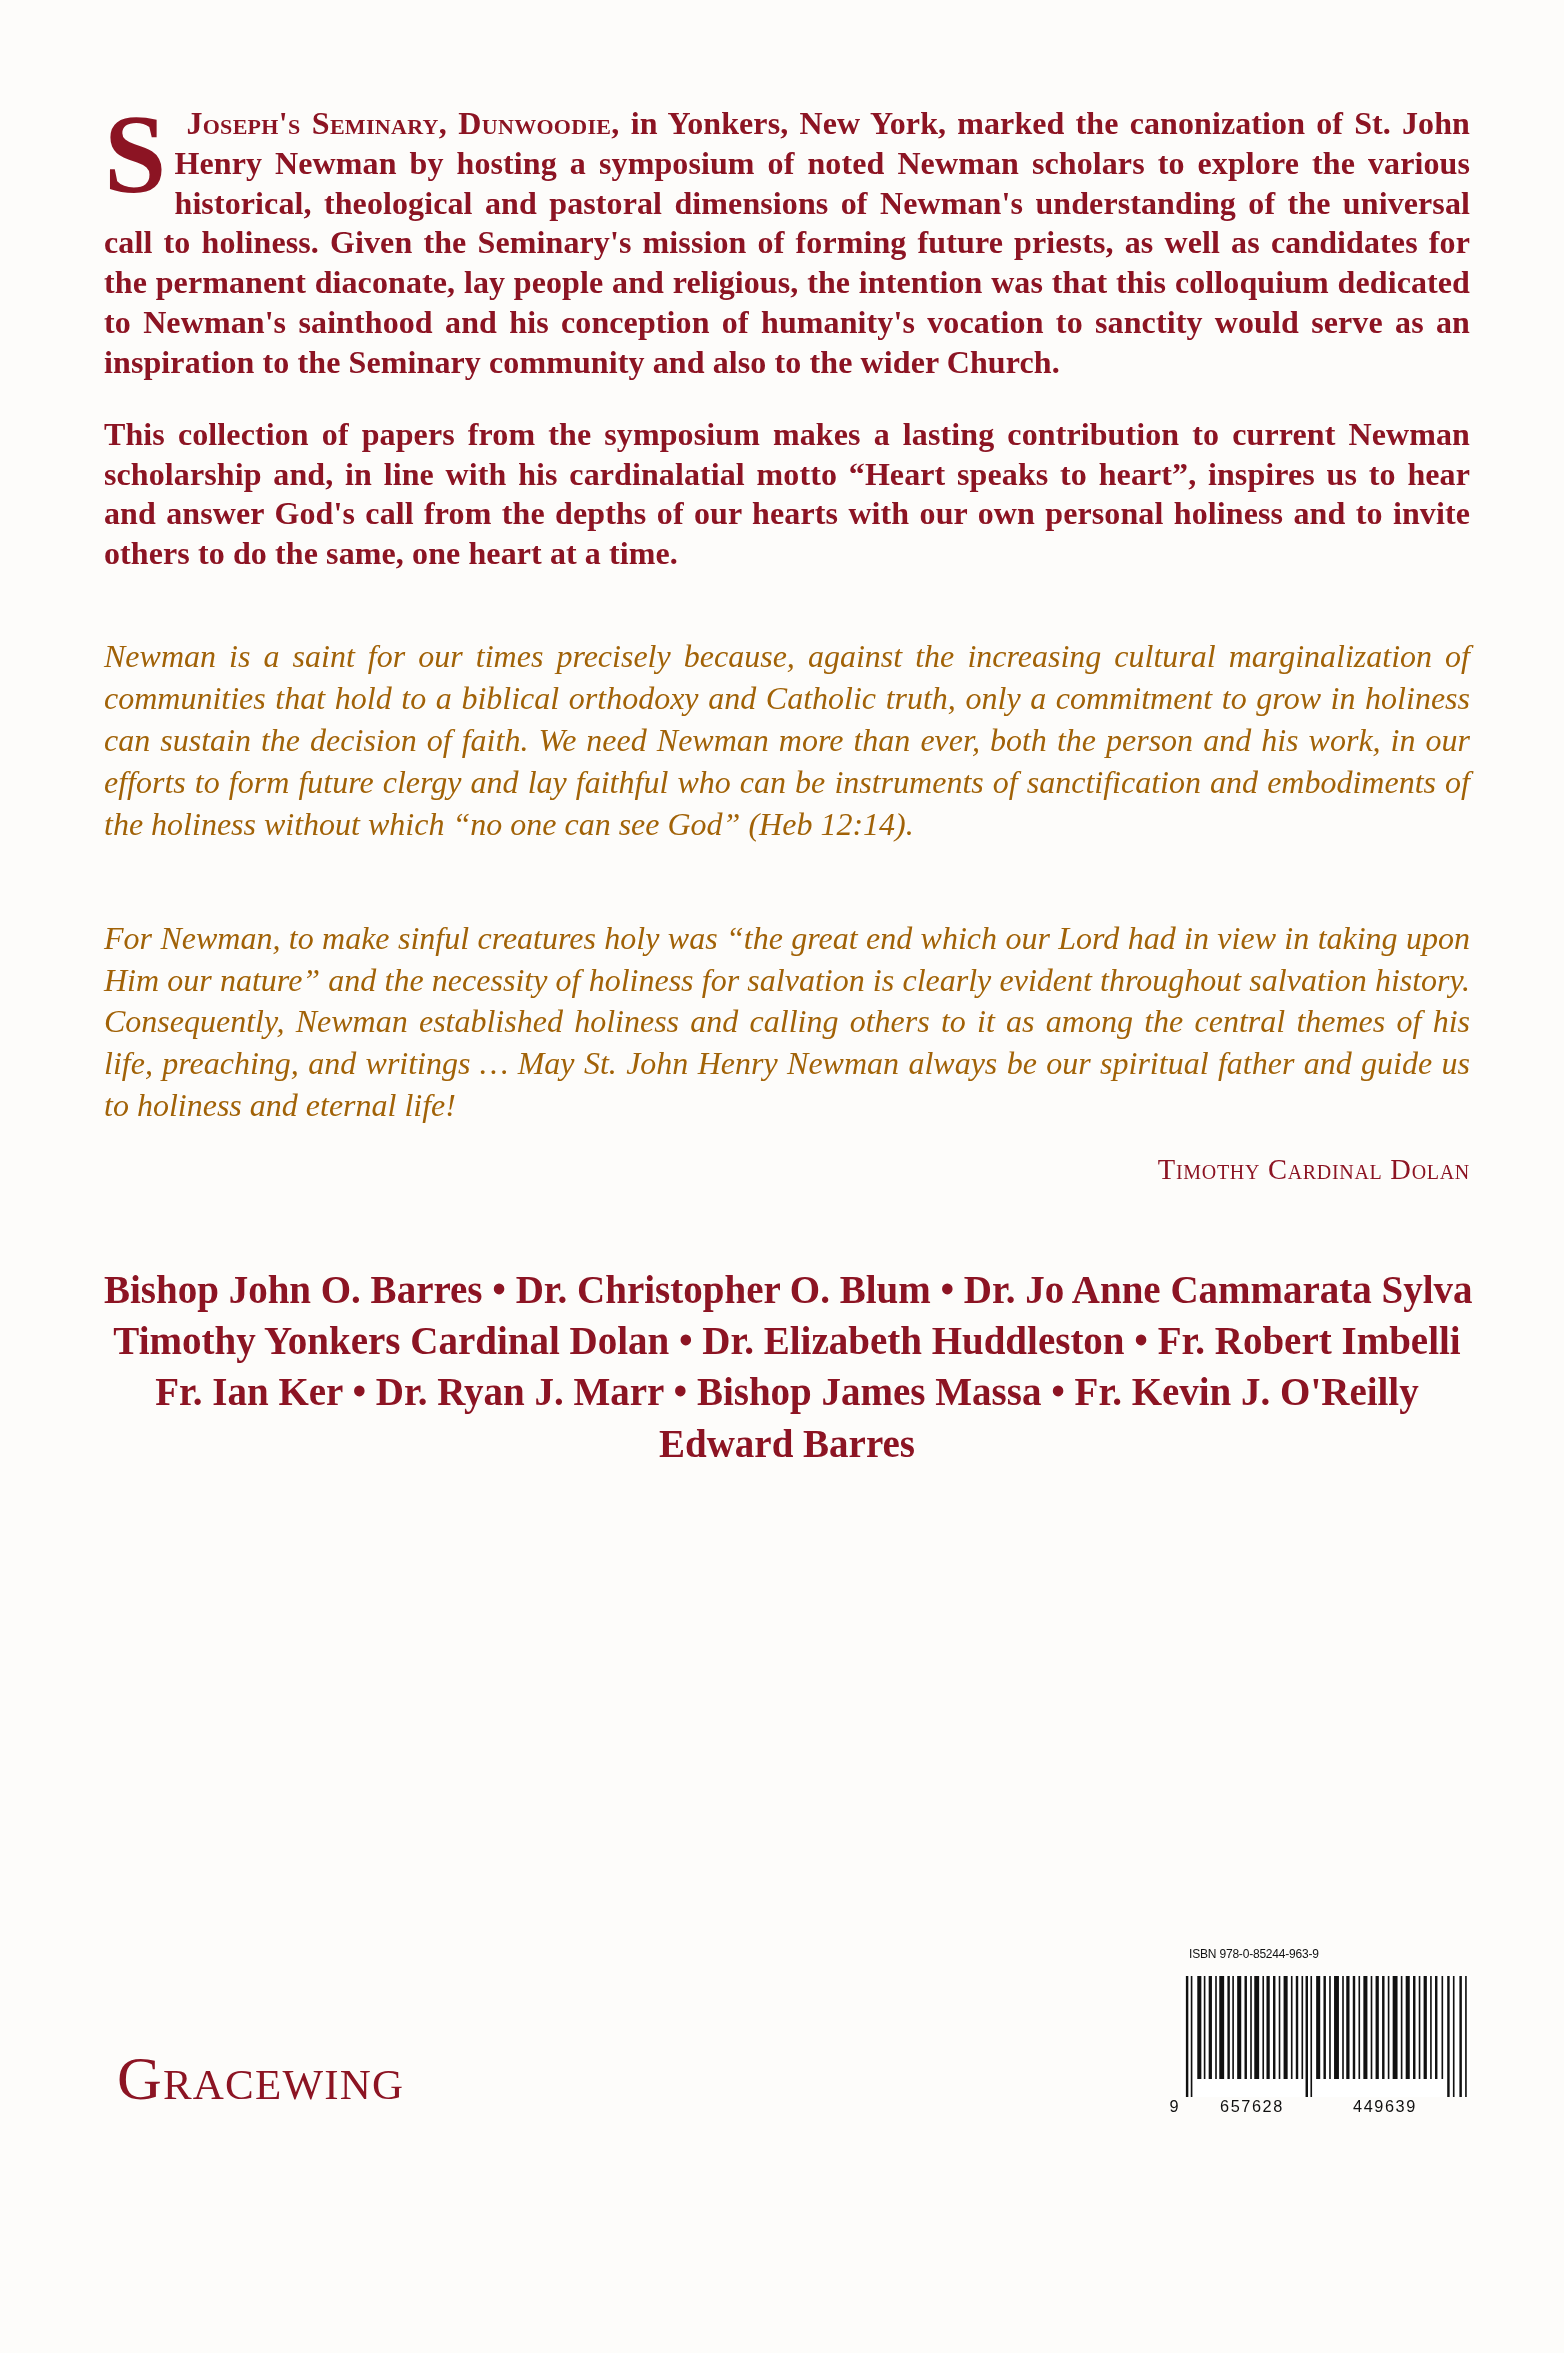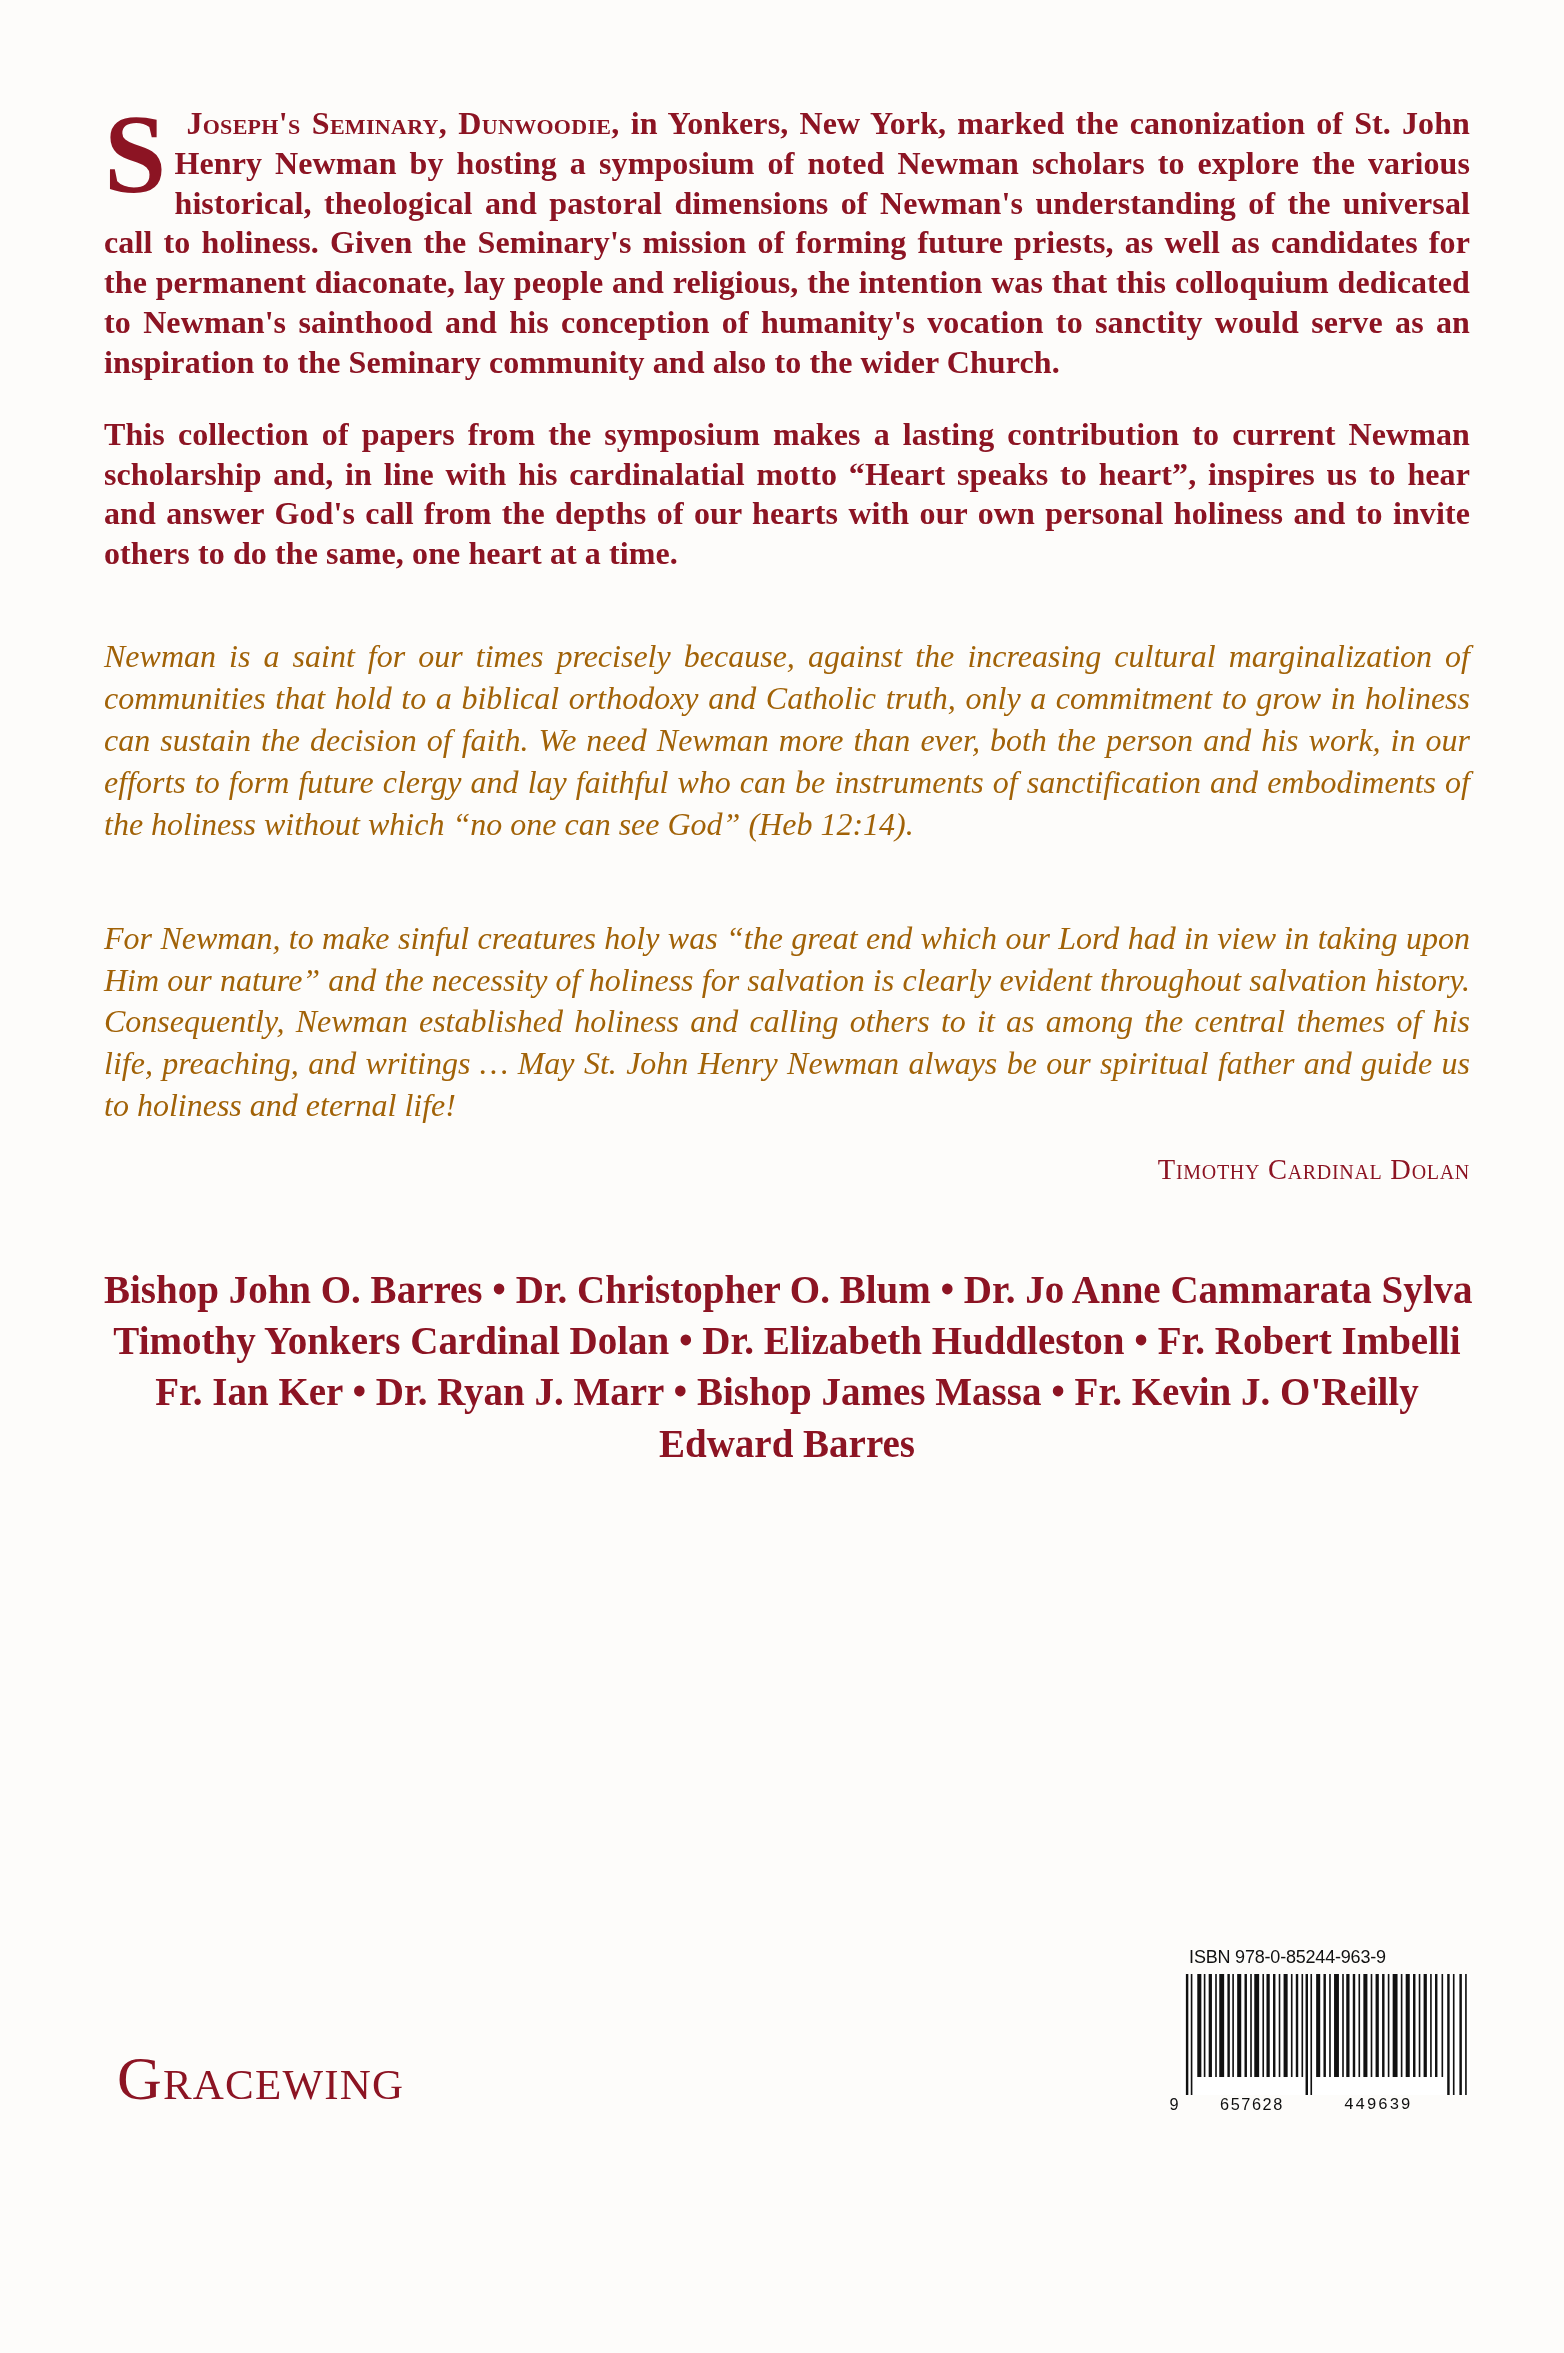--- a/index.html
+++ b/index.html
@@ -123,26 +123,26 @@
     font-family: "Liberation Serif", "DejaVu Serif", serif;
   }
   .barcode-area {
     position: absolute;
     right: 0px;
     top: 0px;
     width: 289px;
   }
   .isbn-text {
     font-family: "Liberation Sans", "DejaVu Sans", sans-serif;
-    font-size: 18px;
+    font-size: 12px;
     color: #111111;
     letter-spacing: -0.2px;
     text-align: left;
     padding-left: 8.1px;
-    margin-bottom: 6px;
+    margin-bottom: 15px;
     white-space: nowrap;
   }
   .barcode-box {
     position: relative;
     height: 121px;
     background: #ffffff;
   }
   .barcode-bars {
     display: block;
     width: 100%;
@@ -155,21 +155,21 @@
     font-size: 16.3px;
     color: #111111;
     letter-spacing: 1.6px;
   }
   .barcode-digits span {
     position: absolute;
     top: 0;
   }
   .d-lead { left: -11.4px; }
   .d-left { left: 39px; }
-  .d-right { left: 163px; font-family: Liberation Mono, monospace; }
+  .d-right { left: 172px; }
 </style>
 </head>
 <body>
 
 <div class="page">
 
   <div class="content">
 
     <p class="blurb dropcap-wrap" id="blurb-p1">
       <span class="dropcap">S</span><span class="smallcaps-lead">t. Joseph's Seminary, Dunwoodie,</span><span> in Yonkers, New York, marked the canonization of St. John Henry Newman by hosting a symposium of noted Newman scholars to explore the various historical, theological and pastoral dimensions of Newman's understanding of the universal call to holiness. Given the Seminary's mission of forming future priests, as well as candidates for the permanent diaconate, lay people and religious, the intention was that this colloquium dedicated to Newman's sainthood and his conception of humanity's vocation to sanctity would serve as an inspiration to the Seminary community and also to the wider Church.</span>

